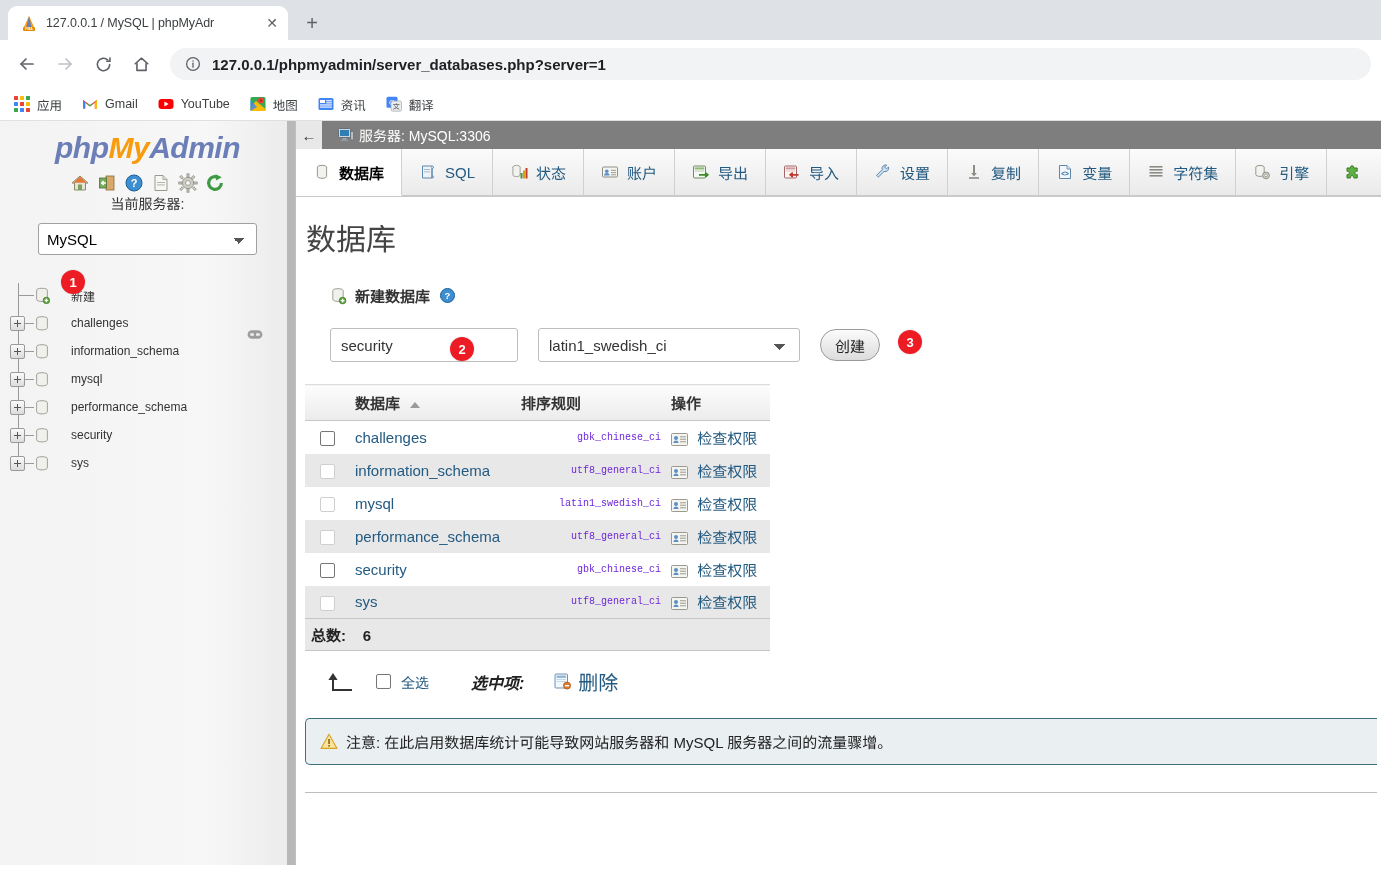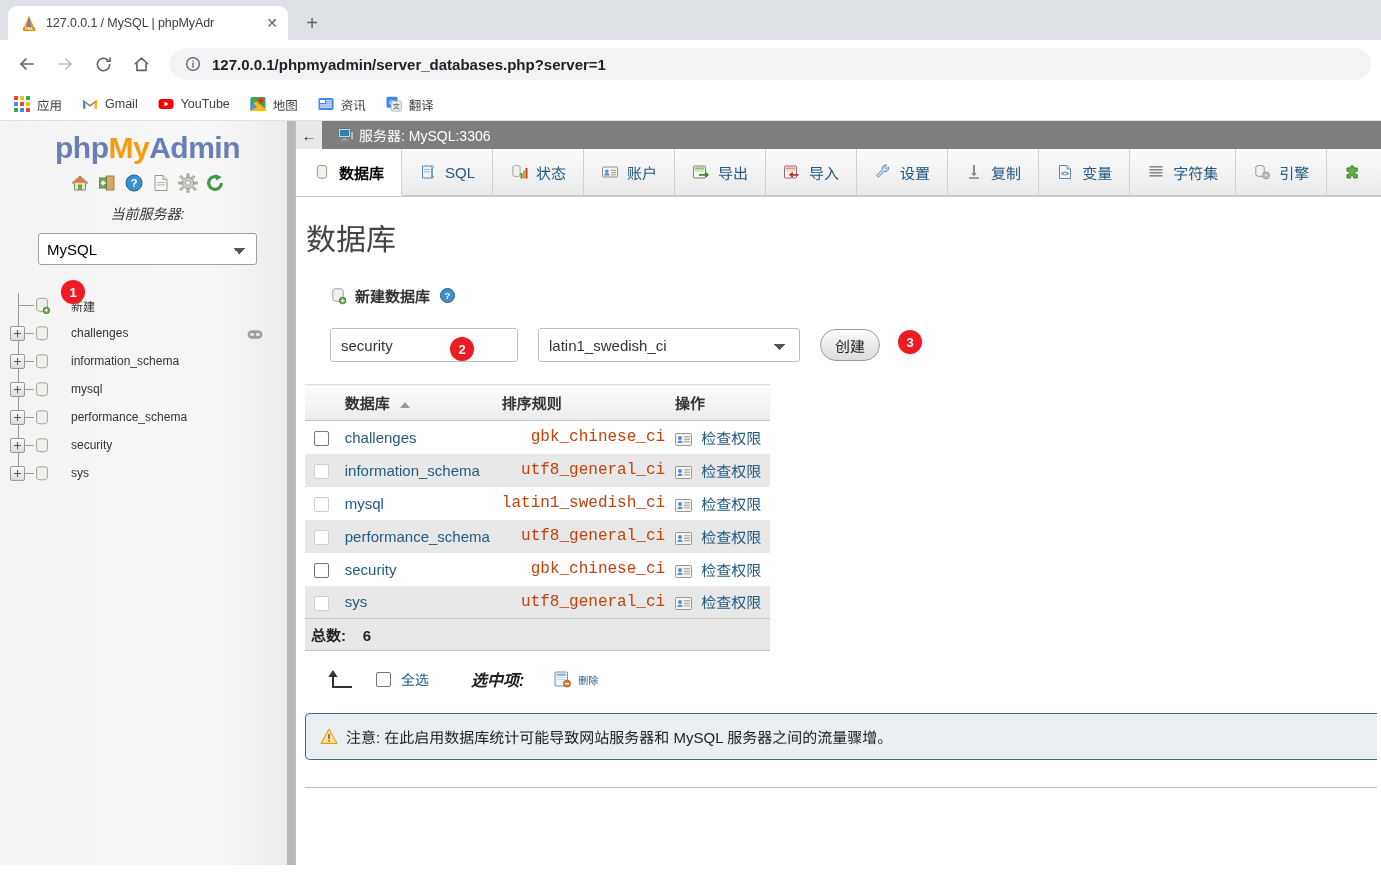--- a/index.html
+++ b/index.html
@@ -105,36 +105,34 @@
   .sb-scroll {
     position: absolute; right: 0; top: 0; width: 8px; height: 744px;
     background: #f0f0f0;
   }
   .sb-thumb {
     position: absolute; right: 0; top: 0; width: 8px; height: 744px;
     background: #b8b8b8;
   }
   .pma-logo {
     text-align: center; padding-top: 10px; font-size: 30px;
-    font-weight: bold; letter-spacing: -0.5px;
+    font-style: italic; font-weight: bold; letter-spacing: -0.5px;
   }
   .pma-php { color: #6c7eb7; }
   .pma-my { color: #f89c0e; }
   .pma-admin { color: #6c7eb7; }
 
   .sb-icons {
     display: flex; justify-content: center; align-items: center;
     gap: 7px; margin-top: 8px;
   }
   .sb-ico { width: 20px; height: 20px; cursor: pointer; position: relative; }
 
   .sb-label {
     text-align: center; font-size: 14px; color: #333;
-    margin-top: 10px;
-    font-style: italic;
   }
   .sb-select-wrap { padding: 10px 20px 0 38px; }
   .sb-select {
     width: 219px; height: 32px;
     border: 1px solid #a0a0a0; border-radius: 3px;
     background: #fff; font-size: 15px; color: #000;
     padding: 0 8px; font-family: inherit;
     appearance: none; -webkit-appearance: none;
     background-image:
       linear-gradient(45deg,transparent 50%,#555 50%),
@@ -298,21 +296,21 @@
   .dbtable th.c-act { width: 105px; }
   .dbtable td {
     padding: 5px 6px; height: 33px;
     color: #235a81;
   }
   .dbtable tr.odd td { background: #ffffff; }
   .dbtable tr.even td { background: #e8e8e8; }
   .dbtable td.c-chk { text-align: center; }
   .dbtable td.c-coll {
     font-family: "Liberation Mono", "DejaVu Sans Mono", monospace;
-    font-size: 16px; color: #c2410c; text-align: right; padding-right: 4px;
+    font-size: 10px; color: #6d28d9; text-align: right; padding-right: 4px;
   }
   .dbtable td.c-act { white-space: nowrap; }
   .db-link { color: #235a81; text-decoration: none; cursor: pointer; }
   .chk {
     width: 15px; height: 15px; border-radius: 2px;
     background: #fff; display: inline-block; vertical-align: middle;
     cursor: pointer;
   }
   .chk.dark { border: 1px solid #767676; }
   .chk.light { border: 1px solid #cfcfcf; }
@@ -346,21 +344,21 @@
   }
   .sel-italic {
     font-size: 16px; color: #222; font-style: italic;
     font-weight: bold; margin-left: 42px;
   }
   .del-group {
     display: flex; align-items: center; margin-left: 30px;
     gap: 7px; cursor: pointer;
   }
   .del-ico { width: 17px; height: 17px; position: relative; }
-  .del-text { font-size: 10px; color: #235a81; }
+  .del-text { font-size: 20px; color: #235a81; }
 
   .notice {
     margin: 22px 0 0 9px;
     background: #eaeff2;
     border: 1px solid #3d6e7d;
     border-right: none;
     border-radius: 5px 0 0 5px;
     height: 47px;
     display: flex; align-items: center;
     padding-left: 14px;

